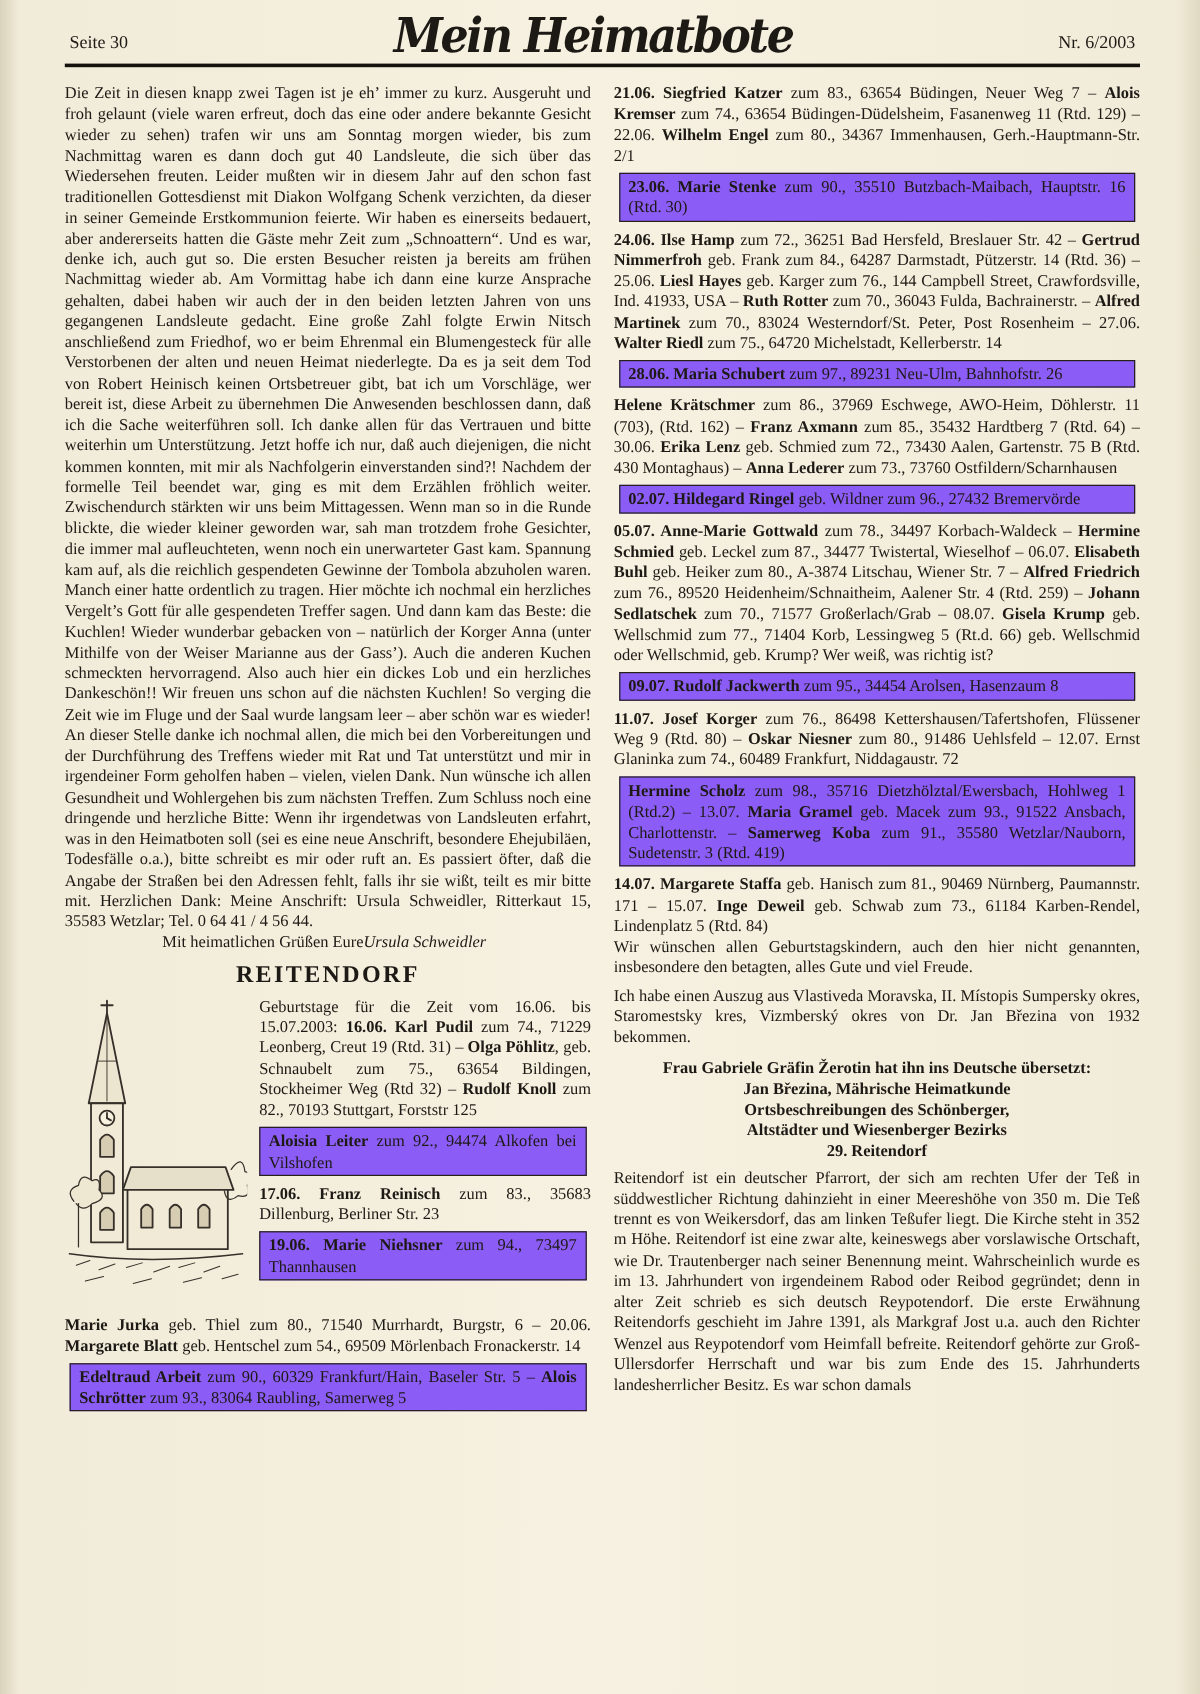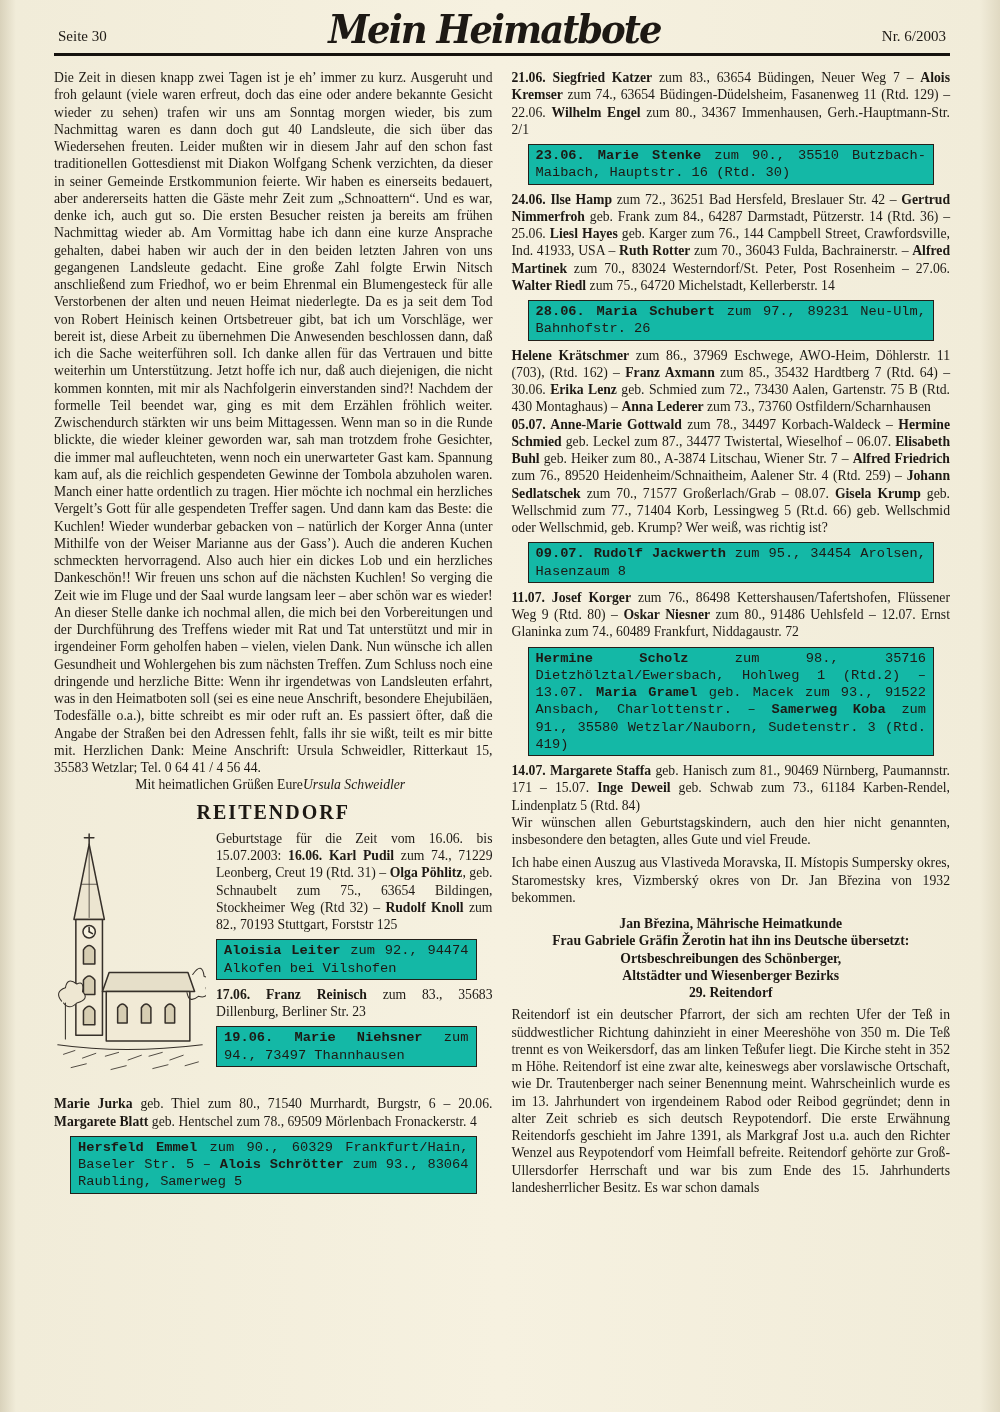--- a/index.html
+++ b/index.html
@@ -17,22 +17,22 @@
     font-family:"DejaVu Serif",serif; font-weight:700; font-style:italic;
     font-size:37px; line-height:1; letter-spacing:-2px; transform:scaleY(1.08);
   }
   .rule{ border-bottom:3px solid #15120e; margin:5px 0 13px; }
 
   .columns{ display:flex; gap:19px; }
   .col{ width:50%; font-size:13.7px; line-height:17.25px; text-align:justify; }
 
   p{ margin:0; }
   .box{
-    border:1.4px solid #24201a; background:#14b8a6;
-    padding:2px 7px; margin:6px 16px; overflow:hidden;font-family:Liberation Mono, monospace;
+    border:1.4px solid #24201a; background:#8b5cf6;
+    padding:2px 7px; margin:6px 4px; overflow:hidden;
   }
   b{ font-weight:700; }
 
   .closing{ display:flex; justify-content:center; margin:0 0 8px; }
   .sig{ font-style:italic; margin-right:6px; }
 
   .section-heading{
     text-align:center; font-size:20px; font-weight:700;
     letter-spacing:2px; margin:10px 0 9px;
   }
@@ -112,42 +112,43 @@
                 <line x1="138" y1="246" x2="152" y2="242"></line>
               </g>
             </g>
           </svg>
         </div>
 
         <p><span>Geburtstage für die Zeit vom 16.06. bis 15.07.2003: </span><b>16.06. Karl Pudil</b><span> zum 74., 71229 Leonberg, Creut 19 (Rtd. 31) – </span><b>Olga Pöhlitz</b><span>, geb. Schnaubelt zum 75., 63654 Bildingen, Stockheimer Weg (Rtd 32) – </span><b>Rudolf Knoll</b><span> zum 82., 70193 Stuttgart, Forststr 125</span></p>
         <div class="box"><b>Aloisia Leiter</b><span> zum 92., 94474 Alkofen bei Vilshofen</span></div>
         <p><b>17.06. Franz Reinisch</b><span> zum 83., 35683 Dillenburg, Berliner Str. 23</span></p>
         <div class="box"><b>19.06. Marie Niehsner</b><span> zum 94., 73497 Thannhausen</span></div>
-        <p class="clear"><b>Marie Jurka</b><span> geb. Thiel zum 80., 71540 Murrhardt, Burgstr, 6 – 20.06. </span><b>Margarete Blatt</b><span> geb. Hentschel zum 78., 69509 Mörlenbach Fronackerstr. 4</span></p>
-        <div class="box"><b>Hersfeld Emmel</b><span> zum 90., 60329 Frankfurt/Hain, Baseler Str. 5 – </span><b>Alois Schrötter</b><span> zum 93., 83064 Raubling, Samerweg 5</span></div>
+        <p class="clear"><b>Marie Jurka</b><span> geb. Thiel zum 80., 71540 Murrhardt, Burgstr, 6 – 20.06. </span><b>Margarete Blatt</b><span> geb. Hentschel zum 54., 69509 Mörlenbach Fronackerstr. 14</span></p>
+        <div class="box"><b>Edeltraud Arbeit</b><span> zum 90., 60329 Frankfurt/Hain, Baseler Str. 5 – </span><b>Alois Schrötter</b><span> zum 93., 83064 Raubling, Samerweg 5</span></div>
       </div>
     </div>
 
     <div class="col">
       <p><b>21.06. Siegfried Katzer</b><span> zum 83., 63654 Büdingen, Neuer Weg 7 – </span><b>Alois Kremser</b><span> zum 74., 63654 Büdingen-Düdelsheim, Fasanenweg 11 (Rtd. 129) – 22.06. </span><b>Wilhelm Engel</b><span> zum 80., 34367 Immenhausen, Gerh.-Hauptmann-Str. 2/1</span></p>
       <div class="box"><b>23.06. Marie Stenke</b><span> zum 90., 35510 Butzbach-Maibach, Hauptstr. 16 (Rtd. 30)</span></div>
       <p><b>24.06. Ilse Hamp</b><span> zum 72., 36251 Bad Hersfeld, Breslauer Str. 42 – </span><b>Gertrud Nimmerfroh</b><span> geb. Frank zum 84., 64287 Darmstadt, Pützerstr. 14 (Rtd. 36) – 25.06. </span><b>Liesl Hayes</b><span> geb. Karger zum 76., 144 Campbell Street, Crawfordsville, Ind. 41933, USA – </span><b>Ruth Rotter</b><span> zum 70., 36043 Fulda, Bachrainerstr. – </span><b>Alfred Martinek</b><span> zum 70., 83024 Westerndorf/St. Peter, Post Rosenheim – 27.06. </span><b>Walter Riedl</b><span> zum 75., 64720 Michelstadt, Kellerberstr. 14</span></p>
       <div class="box"><b>28.06. Maria Schubert</b><span> zum 97., 89231 Neu-Ulm, Bahnhofstr. 26</span></div>
       <p><b>Helene Krätschmer</b><span> zum 86., 37969 Eschwege, AWO-Heim, Döhlerstr. 11 (703), (Rtd. 162) – </span><b>Franz Axmann</b><span> zum 85., 35432 Hardtberg 7 (Rtd. 64) – 30.06. </span><b>Erika Lenz</b><span> geb. Schmied zum 72., 73430 Aalen, Gartenstr. 75 B (Rtd. 430 Montaghaus) – </span><b>Anna Lederer</b><span> zum 73., 73760 Ostfildern/Scharnhausen</span></p>
+      <div class="box"><b>02.07. Hildegard Ringel</b><span> geb. Wildner zum 96., 27432 Bremervörde</span></div>
       <p><b>05.07. Anne-Marie Gottwald</b><span> zum 78., 34497 Korbach-Waldeck – </span><b>Hermine Schmied</b><span> geb. Leckel zum 87., 34477 Twistertal, Wieselhof – 06.07. </span><b>Elisabeth Buhl</b><span> geb. Heiker zum 80., A-3874 Litschau, Wiener Str. 7 – </span><b>Alfred Friedrich</b><span> zum 76., 89520 Heidenheim/Schnaitheim, Aalener Str. 4 (Rtd. 259) – </span><b>Johann Sedlatschek</b><span> zum 70., 71577 Großerlach/Grab – 08.07. </span><b>Gisela Krump</b><span> geb. Wellschmid zum 77., 71404 Korb, Lessingweg 5 (Rt.d. 66) geb. Wellschmid oder Wellschmid, geb. Krump? Wer weiß, was richtig ist?</span></p>
       <div class="box"><b>09.07. Rudolf Jackwerth</b><span> zum 95., 34454 Arolsen, Hasenzaum 8</span></div>
       <p><b>11.07. Josef Korger</b><span> zum 76., 86498 Kettershausen/Tafertshofen, Flüssener Weg 9 (Rtd. 80) – </span><b>Oskar Niesner</b><span> zum 80., 91486 Uehlsfeld – 12.07. Ernst Glaninka zum 74., 60489 Frankfurt, Niddagaustr. 72</span></p>
       <div class="box"><b>Hermine Scholz</b><span> zum 98., 35716 Dietzhölztal/Ewersbach, Hohlweg 1 (Rtd.2) – 13.07. </span><b>Maria Gramel</b><span> geb. Macek zum 93., 91522 Ansbach, Charlottenstr. – </span><b>Samerweg Koba</b><span> zum 91., 35580 Wetzlar/Nauborn, Sudetenstr. 3 (Rtd. 419)</span></div>
       <p><b>14.07. Margarete Staffa</b><span> geb. Hanisch zum 81., 90469 Nürnberg, Paumannstr. 171 – 15.07. </span><b>Inge Deweil</b><span> geb. Schwab zum 73., 61184 Karben-Rendel, Lindenplatz 5 (Rtd. 84)</span></p>
       <p>Wir wünschen allen Geburtstagskindern, auch den hier nicht genannten, insbesondere den betagten, alles Gute und viel Freude.</p>
       <p class="mt8">Ich habe einen Auszug aus Vlastiveda Moravska, II. Místopis Sumpersky okres, Staromestsky kres, Vizmberský okres von Dr. Jan Březina von 1932 bekommen.</p>
 
       <div class="center-block">
+        <p>Frau Gabriele Gräfin Žerotin hat ihn ins Deutsche übersetzt:</p>
         <p>Jan Březina, Mährische Heimatkunde</p>
-        <p>Frau Gabriele Gräfin Žerotin hat ihn ins Deutsche übersetzt:</p>
         <p>Ortsbeschreibungen des Schönberger,</p>
         <p>Altstädter und Wiesenberger Bezirks</p>
         <p>29. Reitendorf</p>
       </div>
 
       <p>Reitendorf ist ein deutscher Pfarrort, der sich am rechten Ufer der Teß in süddwestlicher Richtung dahinzieht in einer Meereshöhe von 350 m. Die Teß trennt es von Weikersdorf, das am linken Teßufer liegt. Die Kirche steht in 352 m Höhe. Reitendorf ist eine zwar alte, keineswegs aber vorslawische Ortschaft, wie Dr. Trautenberger nach seiner Benennung meint. Wahrscheinlich wurde es im 13. Jahrhundert von irgendeinem Rabod oder Reibod gegründet; denn in alter Zeit schrieb es sich deutsch Reypotendorf. Die erste Erwähnung Reitendorfs geschieht im Jahre 1391, als Markgraf Jost u.a. auch den Richter Wenzel aus Reypotendorf vom Heimfall befreite. Reitendorf gehörte zur Groß-Ullersdorfer Herrschaft und war bis zum Ende des 15. Jahrhunderts landesherrlicher Besitz. Es war schon damals</p>
     </div>
 
   </div>
 </div>

